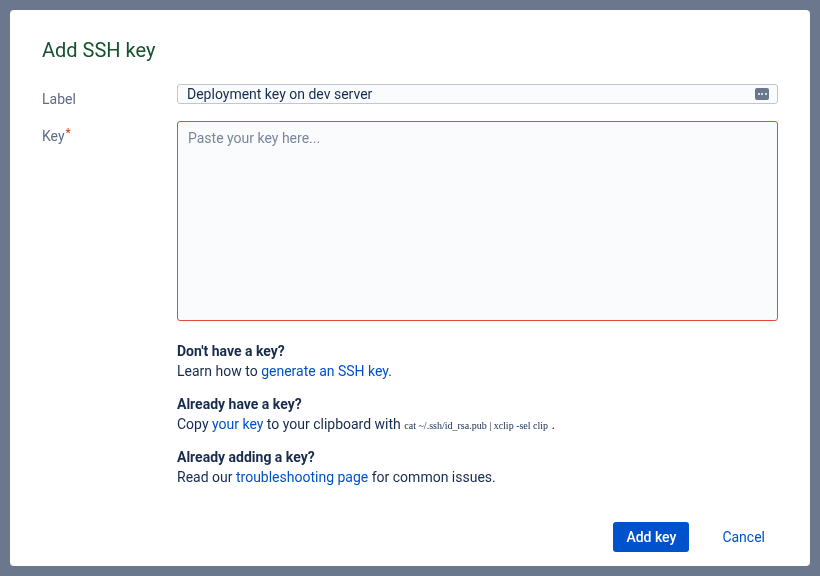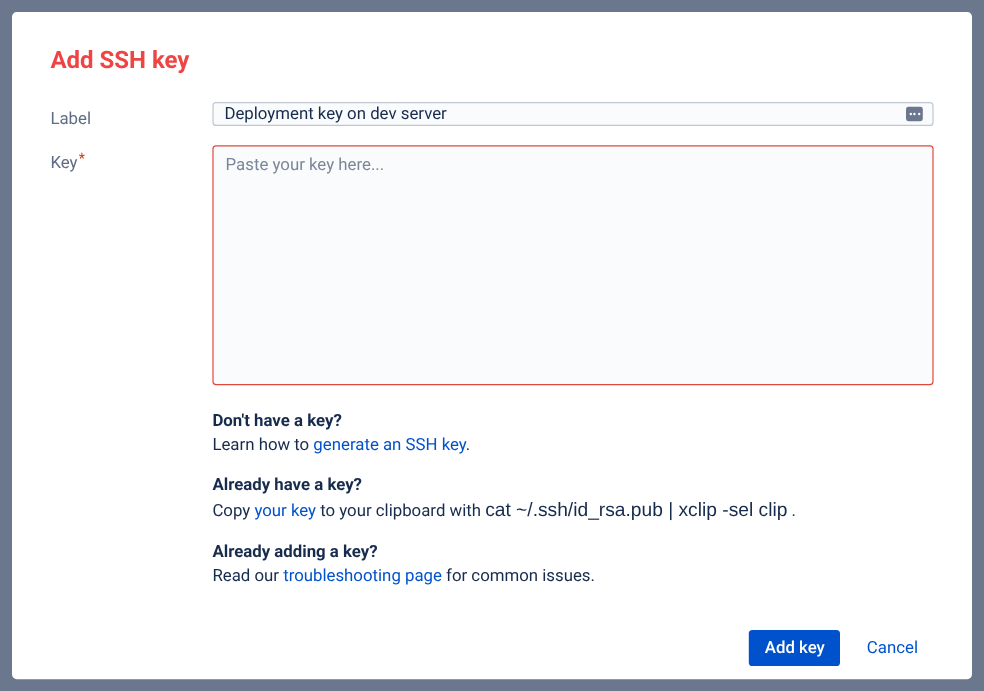--- a/index.html
+++ b/index.html
@@ -19,22 +19,22 @@
       margin: 10px;
       border-radius: 4px;
       height: 556px;
       padding: 28px 32px 24px 32px;
       position: relative;
       display: flex;
       flex-direction: column;
     }
     .modal-title {
       font-size: 20px;
-      font-weight: 700;
-      color: #ef4444;
+      font-weight: 400;
+      color: #14532d;
       margin-bottom: 22px;
     }
     .form-row {
       display: flex;
       align-items: flex-start;
       margin-bottom: 14px;
     }
     .form-label {
       width: 135px;
       text-align: left;
@@ -125,30 +125,30 @@
       font-size: 14px;
       color: #172B4D;
       line-height: 1.5;
     }
     .help-link {
       color: #0052CC;
       text-decoration: none;
       cursor: pointer;
     }
     .code-inline {
-      font-family: Liberation Sans, sans-serif;
-      font-size: 16px;
+      font-family: Liberation Serif, serif;
+      font-size: 10px;
       color: #172B4D;
     }
     .modal-footer {
       margin-top: auto;
       display: flex;
       justify-content: flex-end;
       align-items: center;
-      gap: 9px;
+      gap: 20px;
       padding-top: 20px;
     }
     .btn-primary {
       background: #0052CC;
       color: #fff;
       border: none;
       border-radius: 3px;
       padding: 7px 13px;
       font-size: 14px;
       font-weight: 500;

